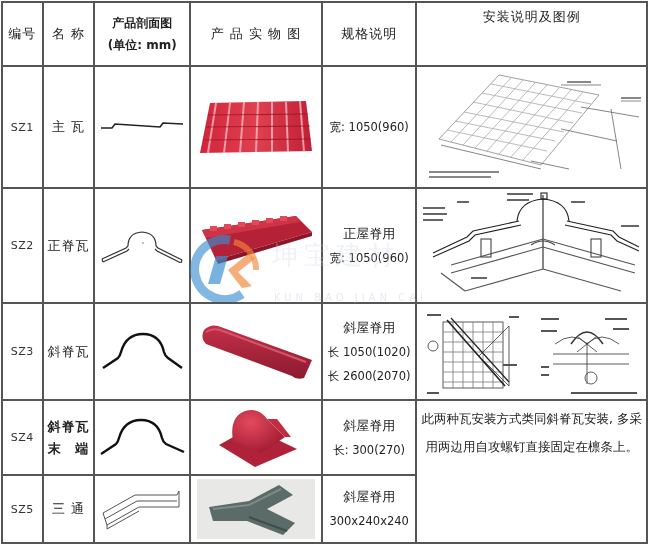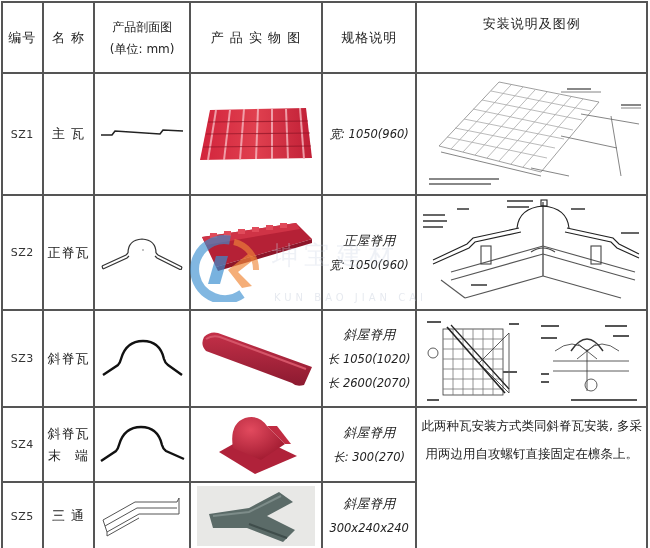--- a/index.html
+++ b/index.html
@@ -22,22 +22,22 @@
   .r4 td { height: 73px; }
   .r5 td { height: 66px; }
   .col-code { width: 40px; }
   .col-name { width: 51px; }
   .col-sec  { width: 94px; }
   .col-photo{ width: 130px; }
   .col-spec { width: 93px; }
   .col-inst { width: 227px; }
   .code { font-size: 11px; letter-spacing: 0.5px; color:#333; }
   .name { font-size: 13px; letter-spacing: 1px; color:#222; }
-  .hdr-line { display:block; line-height: 22px; }
-  .spec-line { display:block; line-height: 24px; font-size: 11.5px; white-space: nowrap; font-style: italic; }
+  .hdr-line { display:block; line-height: 22px; font-weight: bold; }
+  .spec-line { display:block; line-height: 24px; font-size: 11.5px; white-space: nowrap; }
   .spec-line.big { font-size: 13px; }
   .install-text { font-size: 12.5px; line-height: 28px; padding: 0 4px; }
   .cell-rel { position: relative; }
   svg { display:block; margin: 0 auto; }
   .watermark {
     position: absolute; left: 190px; top: 232px; width: 240px; height: 70px;
     pointer-events: none; opacity: 0.85;
   }
   .wm-text { position:absolute; left: 82px; top: 6px; font-size: 26px; font-weight: normal;
              color: rgba(200,210,225,0.35); letter-spacing: 6px; }
@@ -60,21 +60,21 @@
   <tbody>
       <tr class="hdr">
     <td><span class="name">编号</span></td>
     <td><span class="name">名 称</span></td>
     <td>
       <span class="hdr-line">产品剖面图</span>
       <span class="hdr-line">(单位: mm)</span>
     </td>
     <td><span class="name">产 品 实 物 图</span></td>
     <td><span class="name">规格说明</span></td>
-    <td style="vertical-align:top; padding-top:13px;"><span class="name">安装说明及图例</span></td>
+    <td style="vertical-align:top; padding-top:6px;"><span class="name">安装说明及图例</span></td>
   </tr>
 
   <tr class="r1">
     <td><span class="code">SZ1</span></td>
     <td><span class="name">主 瓦</span></td>
     <td>
       <svg width="84" height="14" viewBox="0 0 84 14">
         <polyline points="1,8 12,8 15,4 60,7 63,3 83,4" fill="none" stroke="#222" stroke-width="1.6"></polyline>
       </svg>
     </td>

